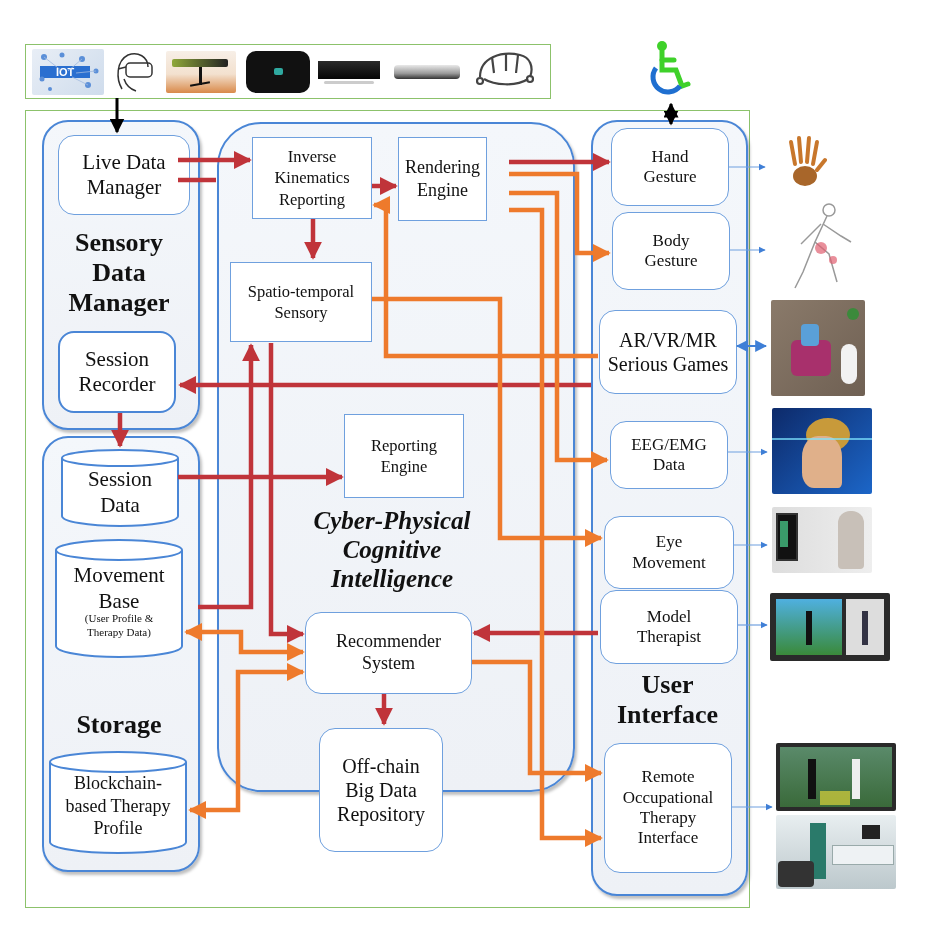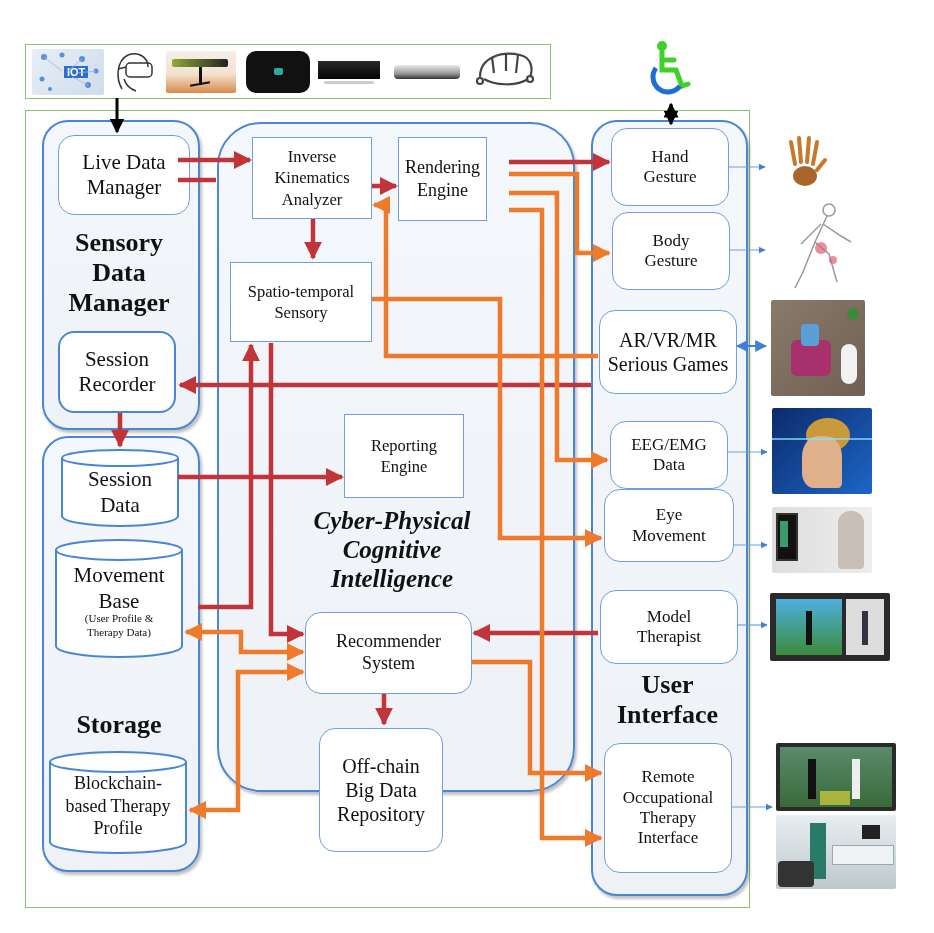--- a/index.html
+++ b/index.html
@@ -23,21 +23,21 @@
   .thumb { position:absolute; border-radius:2px; overflow:hidden; }
   #wires { position:absolute; left:0; top:0; pointer-events:none; }
   .pre { white-space:pre-line; }
 </style>
 </head>
 <body>
 
 <div class="frame-green" style="left:25px;top:44px;width:524px;height:53px;">
 
   <div class="thumb" style="left:6px;top:4px;width:72px;height:46px;background:linear-gradient(135deg,#e8eef6,#cfdcec);">
-    <div style="position:absolute;left:32px;top:17px;background:#2a6fd0;color:#fff;font-family:'Liberation Sans',sans-serif;font-weight:bold;font-size:11px;padding:0 3px;">IOT</div>
+    <div style="position:absolute;left:8px;top:17px;background:#2a6fd0;color:#fff;font-family:'Liberation Sans',sans-serif;font-weight:bold;font-size:11px;padding:0 16px;">IOT</div>
     <svg width="72" height="46" style="position:absolute;left:0;top:0">
       <g fill="#5b8fd8">
           <circle cx="12" cy="8" r="3"></circle>
           <circle cx="30" cy="6" r="2.5"></circle>
           <circle cx="50" cy="10" r="3"></circle>
           <circle cx="64" cy="22" r="2.5"></circle>
           <circle cx="10" cy="30" r="2.5"></circle>
           <circle cx="56" cy="36" r="3"></circle>
           <circle cx="18" cy="40" r="2"></circle>
         </g>
@@ -147,42 +147,42 @@
       <path d="M2 12 L2 92 A68 11 0 0 0 138 92 L138 12" fill="#fff" stroke="#4a86d6" stroke-width="2"></path>
       <ellipse cx="70" cy="12" rx="68" ry="10" fill="#fff" stroke="#4a86d6" stroke-width="2"></ellipse>
     </svg>
   <div class="lbl pre" style="top:22px;font-size:18px;">Blockchain-
 based Therapy
 Profile</div>
 </div>
 
 <div class="sbox pre" style="left:252px;top:137px;width:120px;height:82px;">Inverse
 Kinematics
-Analyzer</div>
+Reporting</div>
 <div class="sbox pre" style="left:398px;top:137px;width:89px;height:84px;font-size:18px;">Rendering
 Engine</div>
 <div class="sbox pre" style="left:230px;top:262px;width:142px;height:80px;">Spatio-temporal
 Sensory</div>
 <div class="sbox pre" style="left:344px;top:414px;width:120px;height:84px;">Reporting
 Engine</div>
 <div class="rbox pre" style="left:305px;top:612px;width:167px;height:82px;font-size:18px;">Recommender
 System</div>
 <div class="rbox pre" style="left:319px;top:728px;width:124px;height:124px;font-size:20px;">Off-chain
 Big Data
 Repository</div>
 
 <div class="rbox pre" style="left:611px;top:128px;width:118px;height:78px;font-size:17px;">Hand
 Gesture</div>
 <div class="rbox pre" style="left:612px;top:212px;width:118px;height:78px;font-size:17px;">Body
 Gesture</div>
 <div class="rbox pre" style="left:599px;top:310px;width:138px;height:84px;font-size:20px;">AR/VR/MR
 Serious Games</div>
 <div class="rbox pre" style="left:610px;top:421px;width:118px;height:68px;font-size:17px;">EEG/EMG
 Data</div>
-<div class="rbox pre" style="left:604px;top:489px;width:130px;height:73px;font-size:17px;">Eye
+<div class="rbox pre" style="left:604px;top:516px;width:130px;height:73px;font-size:17px;">Eye
 Movement</div>
 <div class="rbox pre" style="left:600px;top:590px;width:138px;height:74px;font-size:17px;">Model
 Therapist</div>
 <div class="rbox pre" style="left:604px;top:743px;width:128px;height:130px;font-size:17px;">Remote
 Occupational
 Therapy
 Interface</div>
 
 <svg class="abs" style="left:785px;top:134px" width="42" height="56">
   <g stroke="#c8772c" stroke-width="4" stroke-linecap="round" fill="none">

